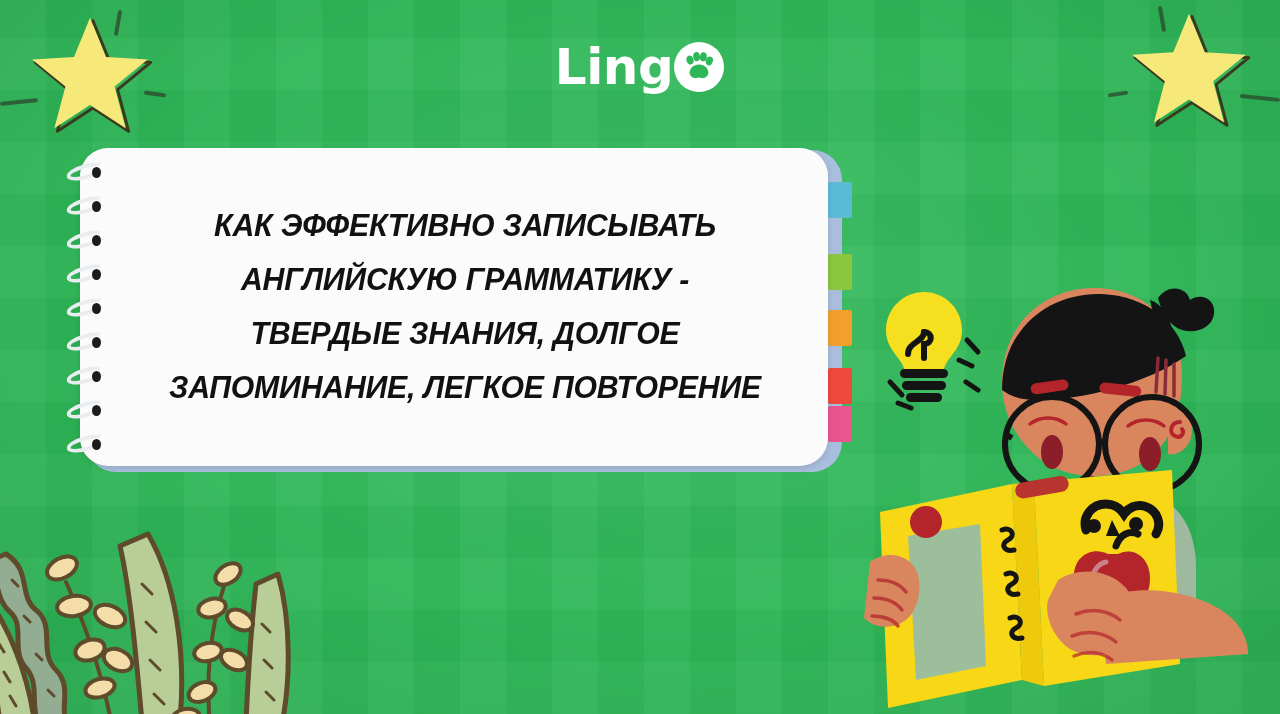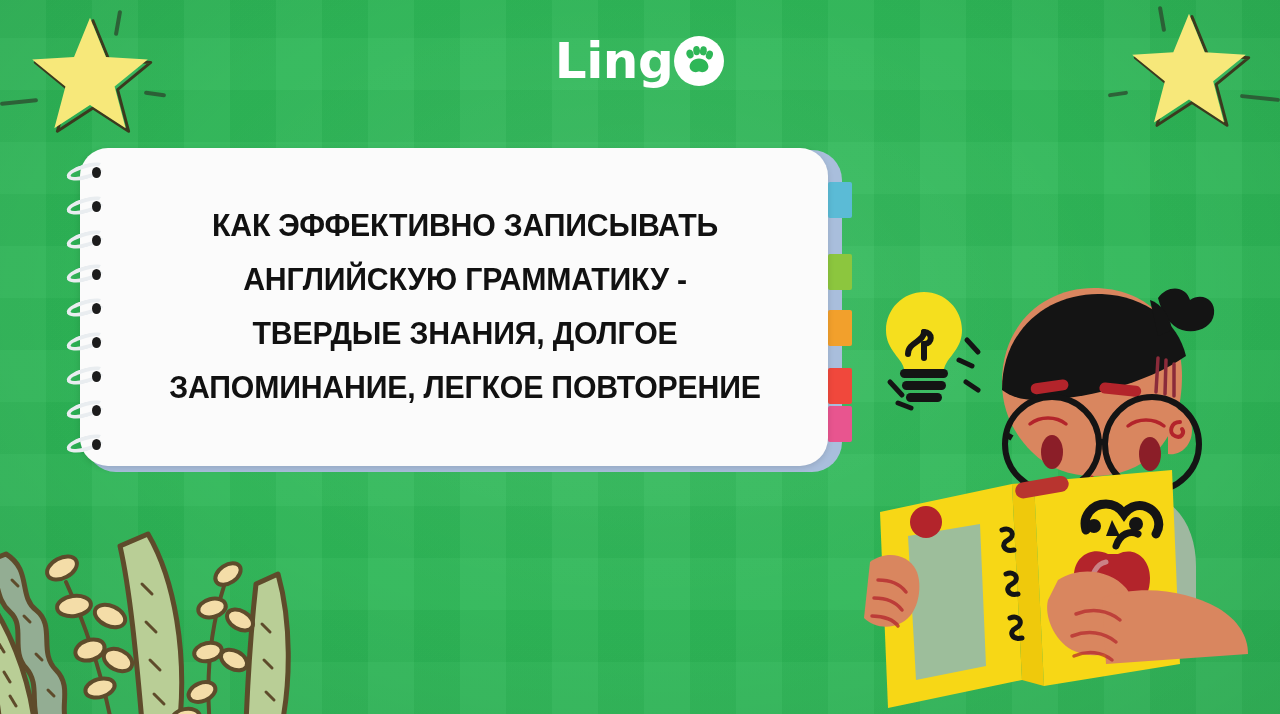--- a/index.html
+++ b/index.html
@@ -25,21 +25,21 @@
     pointer-events:none;
   }
   .bg-vignette{
     position:absolute; inset:0;
     background:radial-gradient(ellipse at 50% 42%, rgba(255,255,255,.07) 0%, rgba(0,0,0,0) 55%, rgba(0,0,0,.07) 100%);
     pointer-events:none;
   }
 
   
   #logo{
-    position:absolute; left:0; right:0; top:30px;
+    position:absolute; left:0; right:0; top:36px;
     display:flex; align-items:center; justify-content:center;
     gap:0px; height:62px;
   }
   .logo-word{
     font-family:"DejaVu Sans", sans-serif;
     font-size:50px; font-weight:700; color:#FFFFFF;
     letter-spacing:-0.5px; line-height:1;
   }
   .logo-paw{
     position:relative; width:50px; height:50px; border-radius:50%;
@@ -58,20 +58,21 @@
     position:absolute; left:86px; top:150px;
     width:756px; height:322px;
     background:#A9BEDC; border-radius:30px;
   }
   #card{
     position:absolute; left:80px; top:148px;
     width:748px; height:318px;
     background:#FBFBFB; border-radius:28px;
     box-shadow:0 2px 6px rgba(0,0,0,.12);
     overflow:visible;
+    font-style:italic;
   }
   #card-text{
     position:absolute; left:36px; right:14px; top:50px;
     text-align:center;
     font-family:"Liberation Sans", sans-serif;
     font-weight:700; font-size:31.5px; line-height:54px;
     letter-spacing:-0.2px;
     color:#111111;
     transform:scaleX(.96); transform-origin:center;
     white-space:nowrap;

